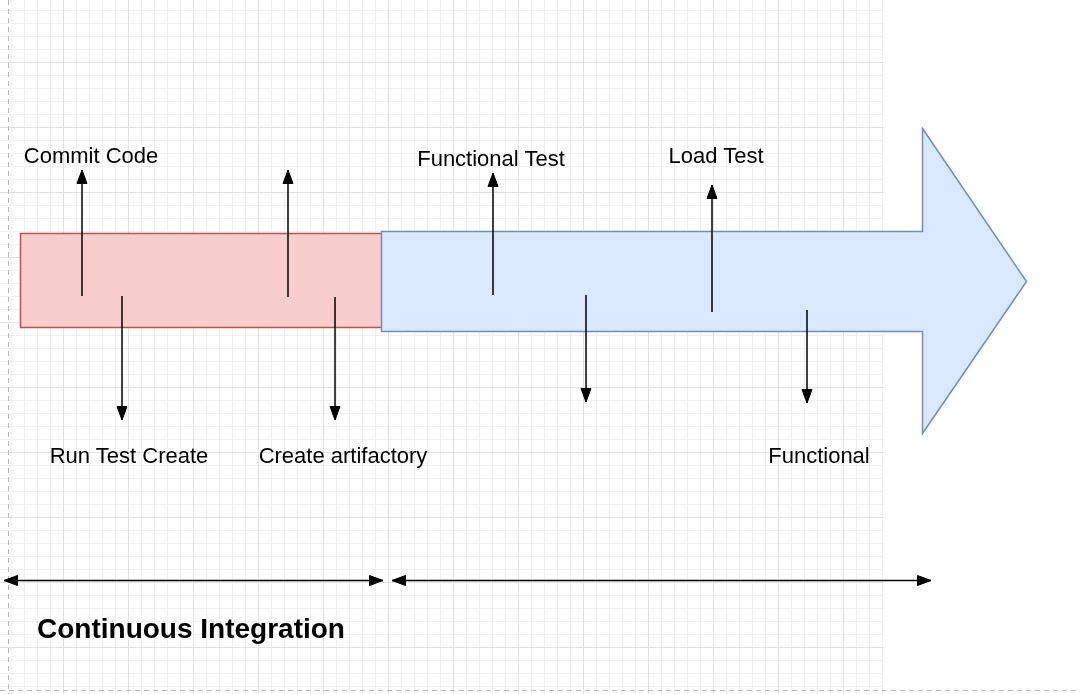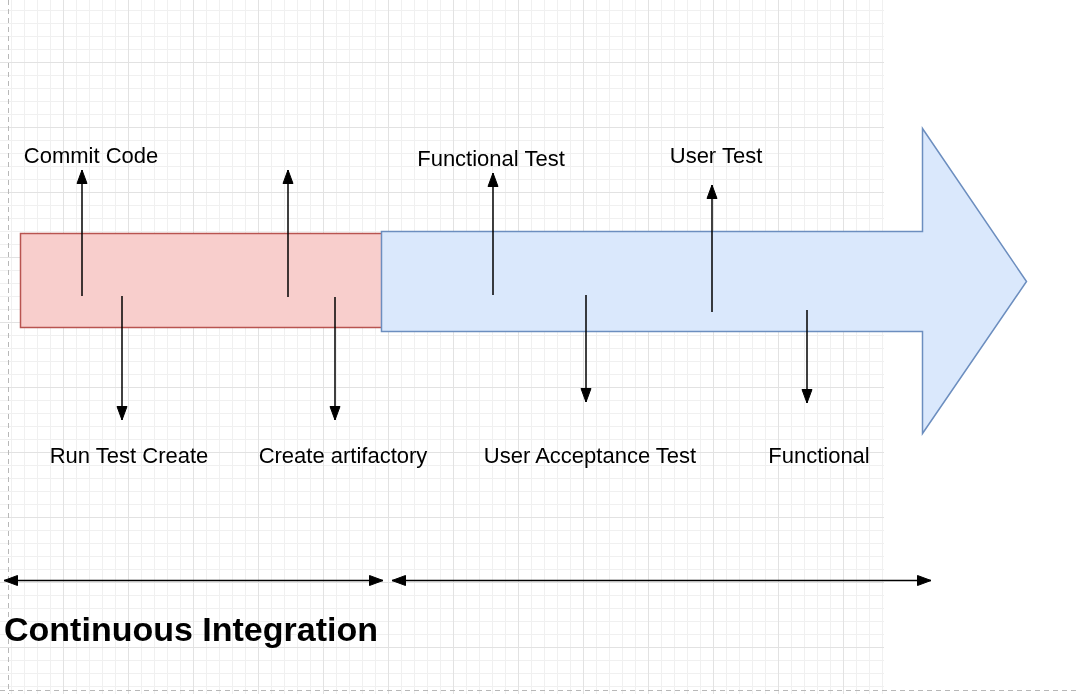--- a/index.html
+++ b/index.html
@@ -33,21 +33,21 @@
     position: absolute;
     transform: translate(-50%, -50%);
     font-size: 22px;
     line-height: 1.15;
     color: #000000;
     white-space: nowrap;
   }
   .phase-title {
     position: absolute;
     transform: translate(-50%, -50%);
-    font-size: 34px;
+    font-size: 28px;
     font-weight: bold;
     color: #000000;
     white-space: nowrap;
     text-align: center;
   }
 </style>
 </head>
 <body>
 
 <div id="canvas">
@@ -75,22 +75,21 @@
     <line x1="335" y1="297" x2="335" y2="420" stroke-width="1.5" marker-end="url(#ahEnd)" stroke="#000000"></line>
     <line x1="586" y1="295" x2="586" y2="402" stroke-width="1.5" marker-end="url(#ahEnd)" stroke="#000000"></line>
     <line x1="807" y1="310" x2="807" y2="403" stroke-width="1.5" marker-end="url(#ahEnd)" stroke="#000000"></line>
 
     <line x1="4" y1="580.5" x2="383" y2="580.5" stroke-width="1.5" marker-start="url(#ahEnd)" marker-end="url(#ahEnd)" stroke="#000000"></line>
     <line x1="392" y1="580.5" x2="931" y2="580.5" stroke-width="1.5" marker-start="url(#ahEnd)" marker-end="url(#ahEnd)" stroke="#000000"></line>
   </svg>
 
   <div class="step-label" style="left:91px; top:156px">Commit Code</div>
   <div class="step-label" style="left:491px; top:159px">Functional Test</div>
-  <div class="step-label" style="left:716px; top:156px">User Test</div>
+  <div class="step-label" style="left:716px; top:156px">Load Test</div>
 
   <div class="step-label" style="left:129px; top:456px">Run Test Create</div>
   <div class="step-label" style="left:343px; top:456px">Create artifactory</div>
-  <div class="step-label" style="left:590px; top:456px">User Acceptance Test</div>
   <div class="step-label" style="left:819px; top:456px">Functional</div>
 
   <div class="phase-title" style="left:191px; top:629px">Continuous Integration</div>
 
 </div>
 
 </body></html>

